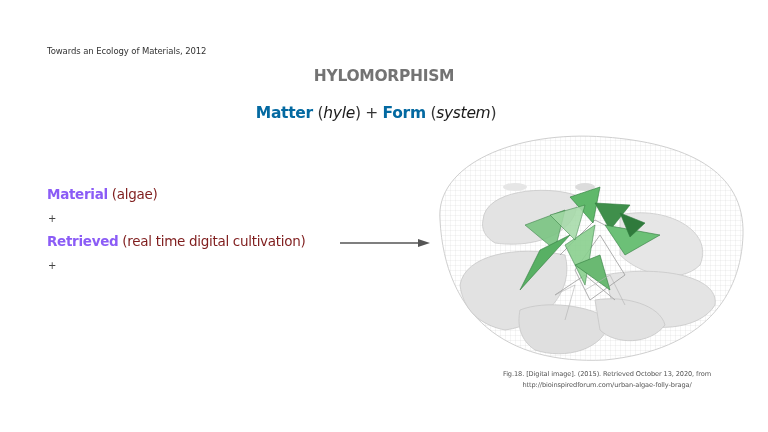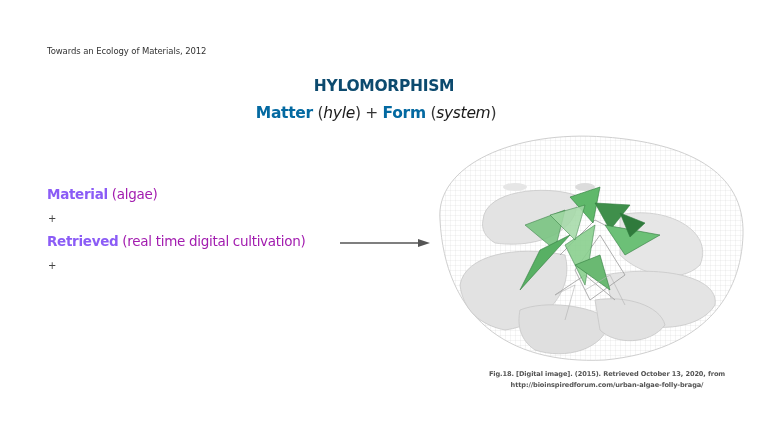--- a/index.html
+++ b/index.html
@@ -3,33 +3,33 @@
 <meta charset="utf-8">
 <style>
   html, body { margin:0; padding:0; }
   body {
     width:768px; height:432px; background:#ffffff; position:relative; overflow:hidden;
     font-family:"DejaVu Sans","Liberation Sans",sans-serif; color:#1a1a1a;
   }
   .pub { position:absolute; left:47px; top:45px; font-size:8.5px; line-height:13px; color:#333; letter-spacing:-0.1px; }
   .pub div { white-space:nowrap; }
   .title { position:absolute; left:0; width:768px; text-align:center; }
-  .t1 { top:77px; font-size:15.5px; font-weight:bold; letter-spacing:-0.3px; color:#0c4a6e; }
+  .t1 { top:67px; font-size:15.5px; font-weight:bold; letter-spacing:-0.3px; color:#737373; }
   .t2 { top:104px; font-size:15.5px; letter-spacing:-0.3px; left:-8px; }
   .t2 b { font-weight:bold; color:#0369a1; }
   .t2 span.par { font-weight:normal; color:#333; }
   .t2 i { font-style:italic;text-align:right; }
   .list { position:absolute; left:47px; top:183px; font-size:13.5px; line-height:23.5px; letter-spacing:-0.3px; }
   .list .row { white-space:nowrap; }
   .list b { font-weight:bold; color:#8b5cf6;margin-top:14px; }
-  .list .desc { color:#a21caf; }
+  .list .desc { color:#7f1d1d; }
   .list .plus { font-size:10px; color:#444; padding-left:1px; }
   .arrow { position:absolute; left:340px; top:236px; width:92px; height:14px; }
   .fig { position:absolute; left:425px; top:125px; width:330px; height:245px; }
-  .caption { position:absolute; left:482px; top:369px; width:250px; text-align:center; font-size:6.6px; line-height:11px; color:#555; letter-spacing:-0.1px;font-weight:bold; }
+  .caption { position:absolute; left:482px; top:369px; width:250px; text-align:center; font-size:6.6px; line-height:11px; color:#555; letter-spacing:-0.1px; }
   .caption div { white-space:nowrap; }
 </style>
 </head>
 <body>
 
 <div class="pub">
   <div>Towards an  Ecology of  Materials, 2012</div>
 </div>
 
 <div class="title t1">HYLOMORPHISM</div>

